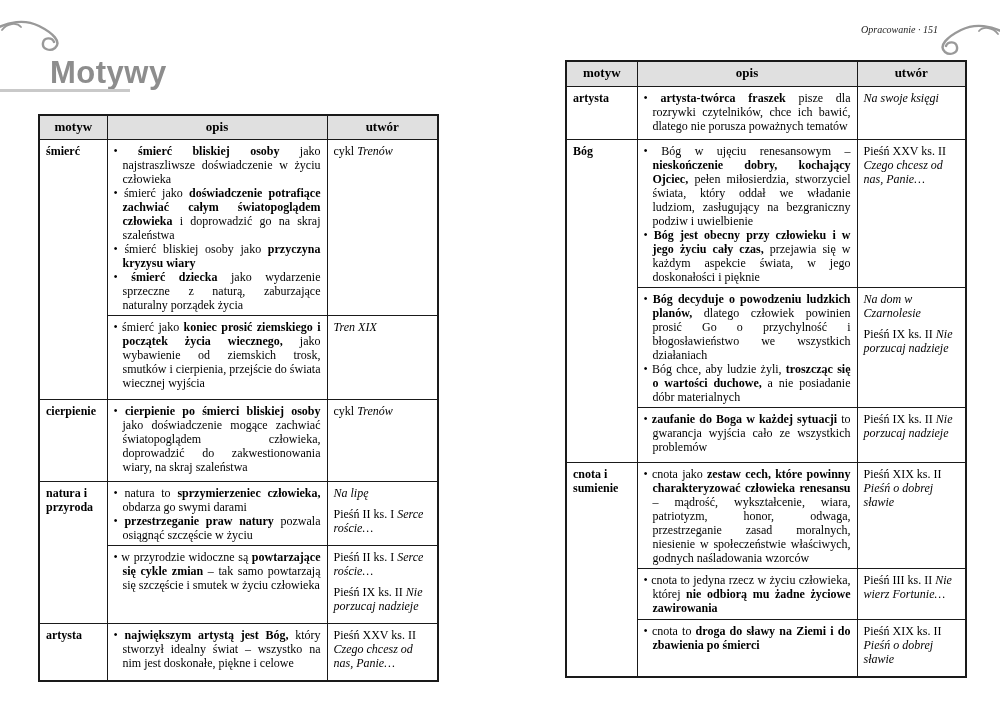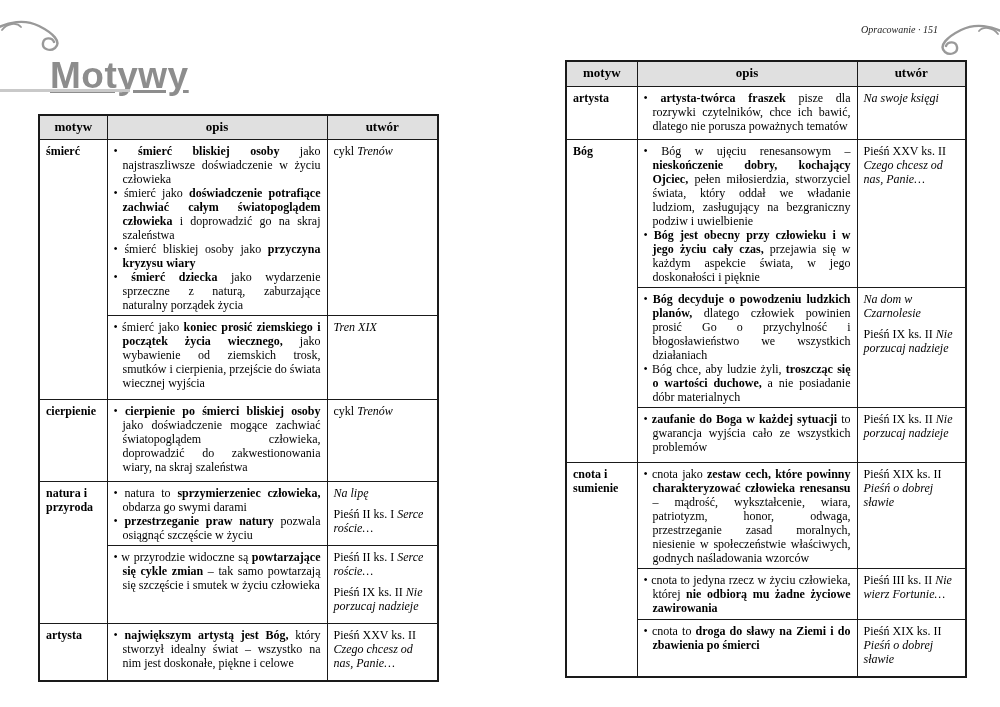--- a/index.html
+++ b/index.html
@@ -9,21 +9,21 @@
   }
   
   .flourish { position:absolute; stroke:var(--ornament,#999); fill:none; }
   .flourish.left  { left:-8px; top:18px; }
   .flourish.right { right:-8px; top:22px; transform:scaleX(-1); }
 
   
   .page-title {
     position:absolute; left:50px; top:55px; margin:0;
     font-family:"Liberation Sans", sans-serif; font-weight:bold;
-    font-size:37px; letter-spacing:0.5px; color:var(--title-gray,#8d8d8d);text-decoration:underline;
+    font-size:31px; letter-spacing:0.5px; color:var(--title-gray,#8d8d8d);
   }
   .title-underline {
     position:absolute; left:0; top:89px; width:130px; height:3px;
     background:var(--rule-gray,#c9c9c9);
   }
   
   .running-head {
     position:absolute; right:62px; top:24px;
     font-style:italic; font-size:10px; color:#222;
   }

